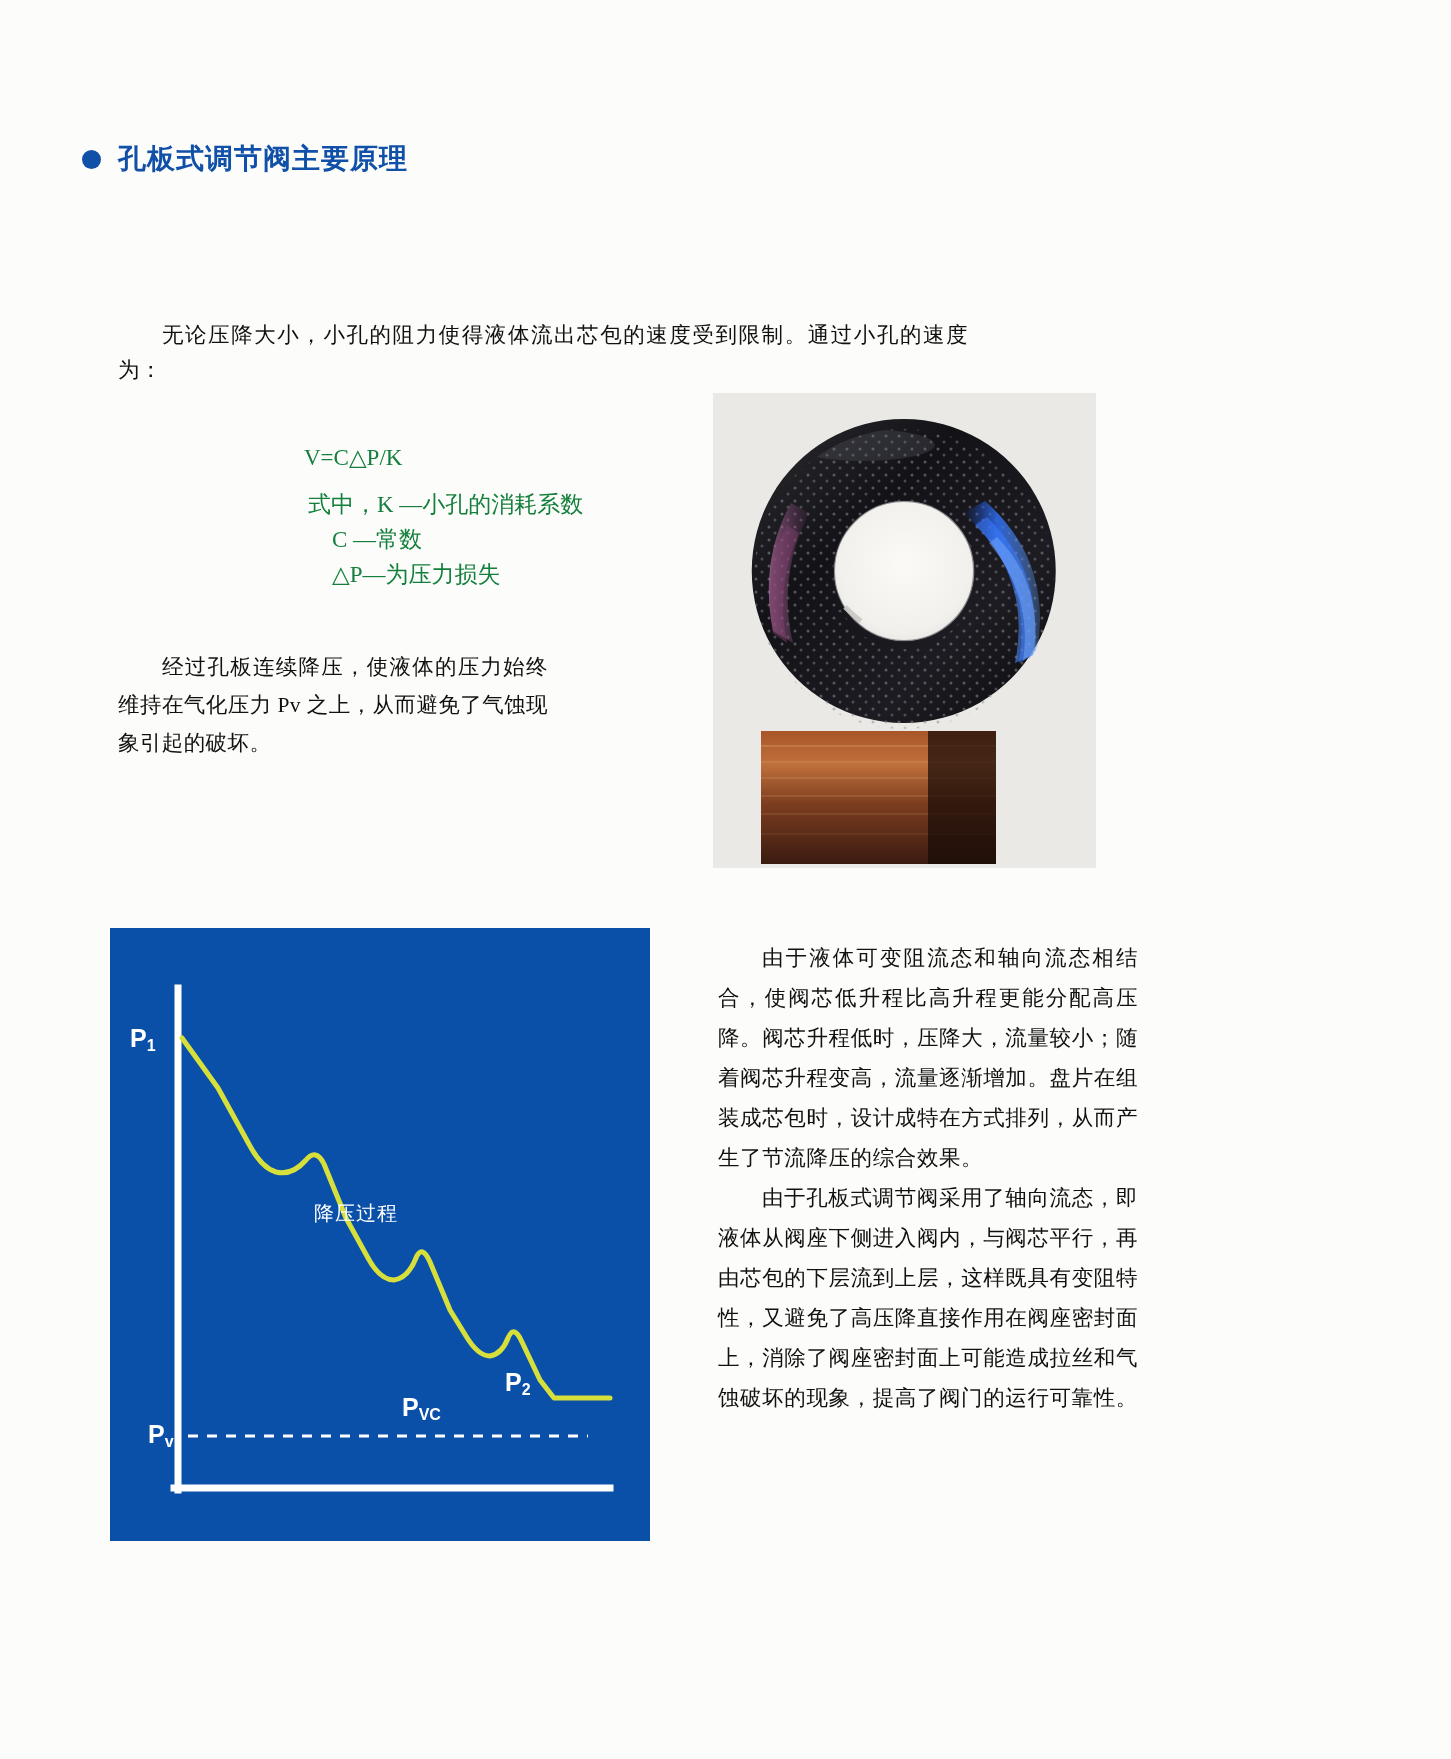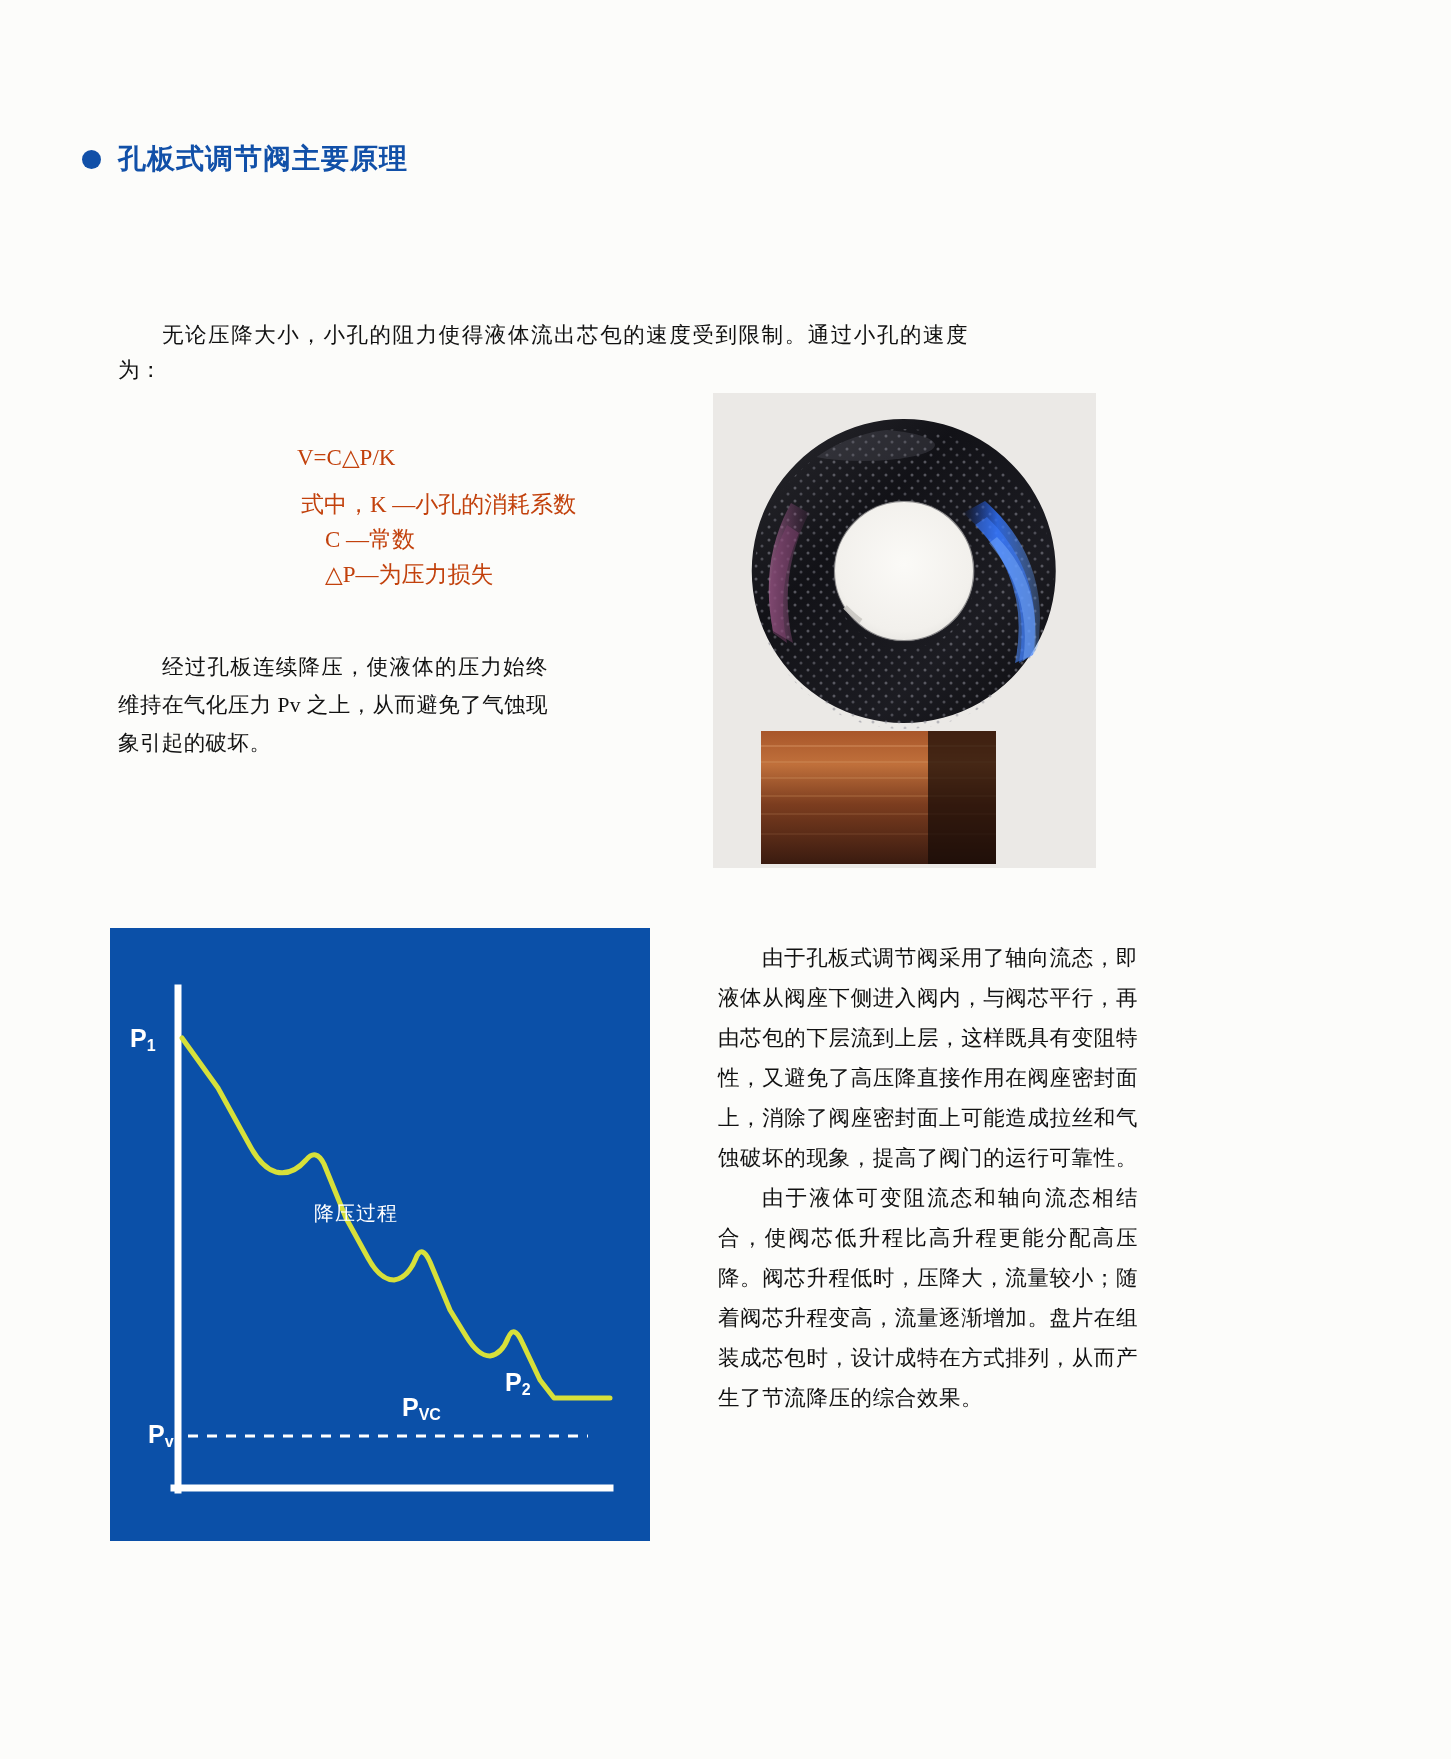--- a/index.html
+++ b/index.html
@@ -67,25 +67,25 @@
   #para2 {
     left: 118px;
     top: 318px;
     width: 850px;
     text-indent: 44px;
   }
 
   
   .formula {
     position: absolute;
-    left: 297px;
+    left: 304px;
     top: 440px;
     font-size: 23px;
     line-height: 35px;
-    color: #c2410c;
+    color: #15803d;
   }
   .formula .l1 { padding-left: 0px; }
   .formula .l2 { padding-left: 4px; margin-top: 12px; }
   .formula .l3 { padding-left: 28px; }
   .formula .l4 { padding-left: 28px; }
 
   
   #para3 {
     left: 118px;
     top: 648px;
@@ -279,17 +279,17 @@
     </svg>
 
     <span class="chart-label lbl-p1">P<span class="sub">1</span></span>
     <span class="chart-label lbl-pv">P<span class="sub">v</span></span>
     <span class="chart-label lbl-pvc">P<span class="sub">VC</span></span>
     <span class="chart-label lbl-p2">P<span class="sub">2</span></span>
     <span class="chart-label lbl-process">降压过程</span>
   </div>
 
   <div class="rcol">
+    <p>由于液体可变阻流态和轴向流态相结合，使阀芯低升程比高升程更能分配高压降。阀芯升程低时，压降大，流量较小；随着阀芯升程变高，流量逐渐增加。盘片在组装成芯包时，设计成特在方式排列，从而产生了节流降压的综合效果。</p>
     <p>由于孔板式调节阀采用了轴向流态，即液体从阀座下侧进入阀内，与阀芯平行，再由芯包的下层流到上层，这样既具有变阻特性，又避免了高压降直接作用在阀座密封面上，消除了阀座密封面上可能造成拉丝和气蚀破坏的现象，提高了阀门的运行可靠性。</p>
-    <p>由于液体可变阻流态和轴向流态相结合，使阀芯低升程比高升程更能分配高压降。阀芯升程低时，压降大，流量较小；随着阀芯升程变高，流量逐渐增加。盘片在组装成芯包时，设计成特在方式排列，从而产生了节流降压的综合效果。</p>
   </div>
 
 </div>
 
 </body></html>

